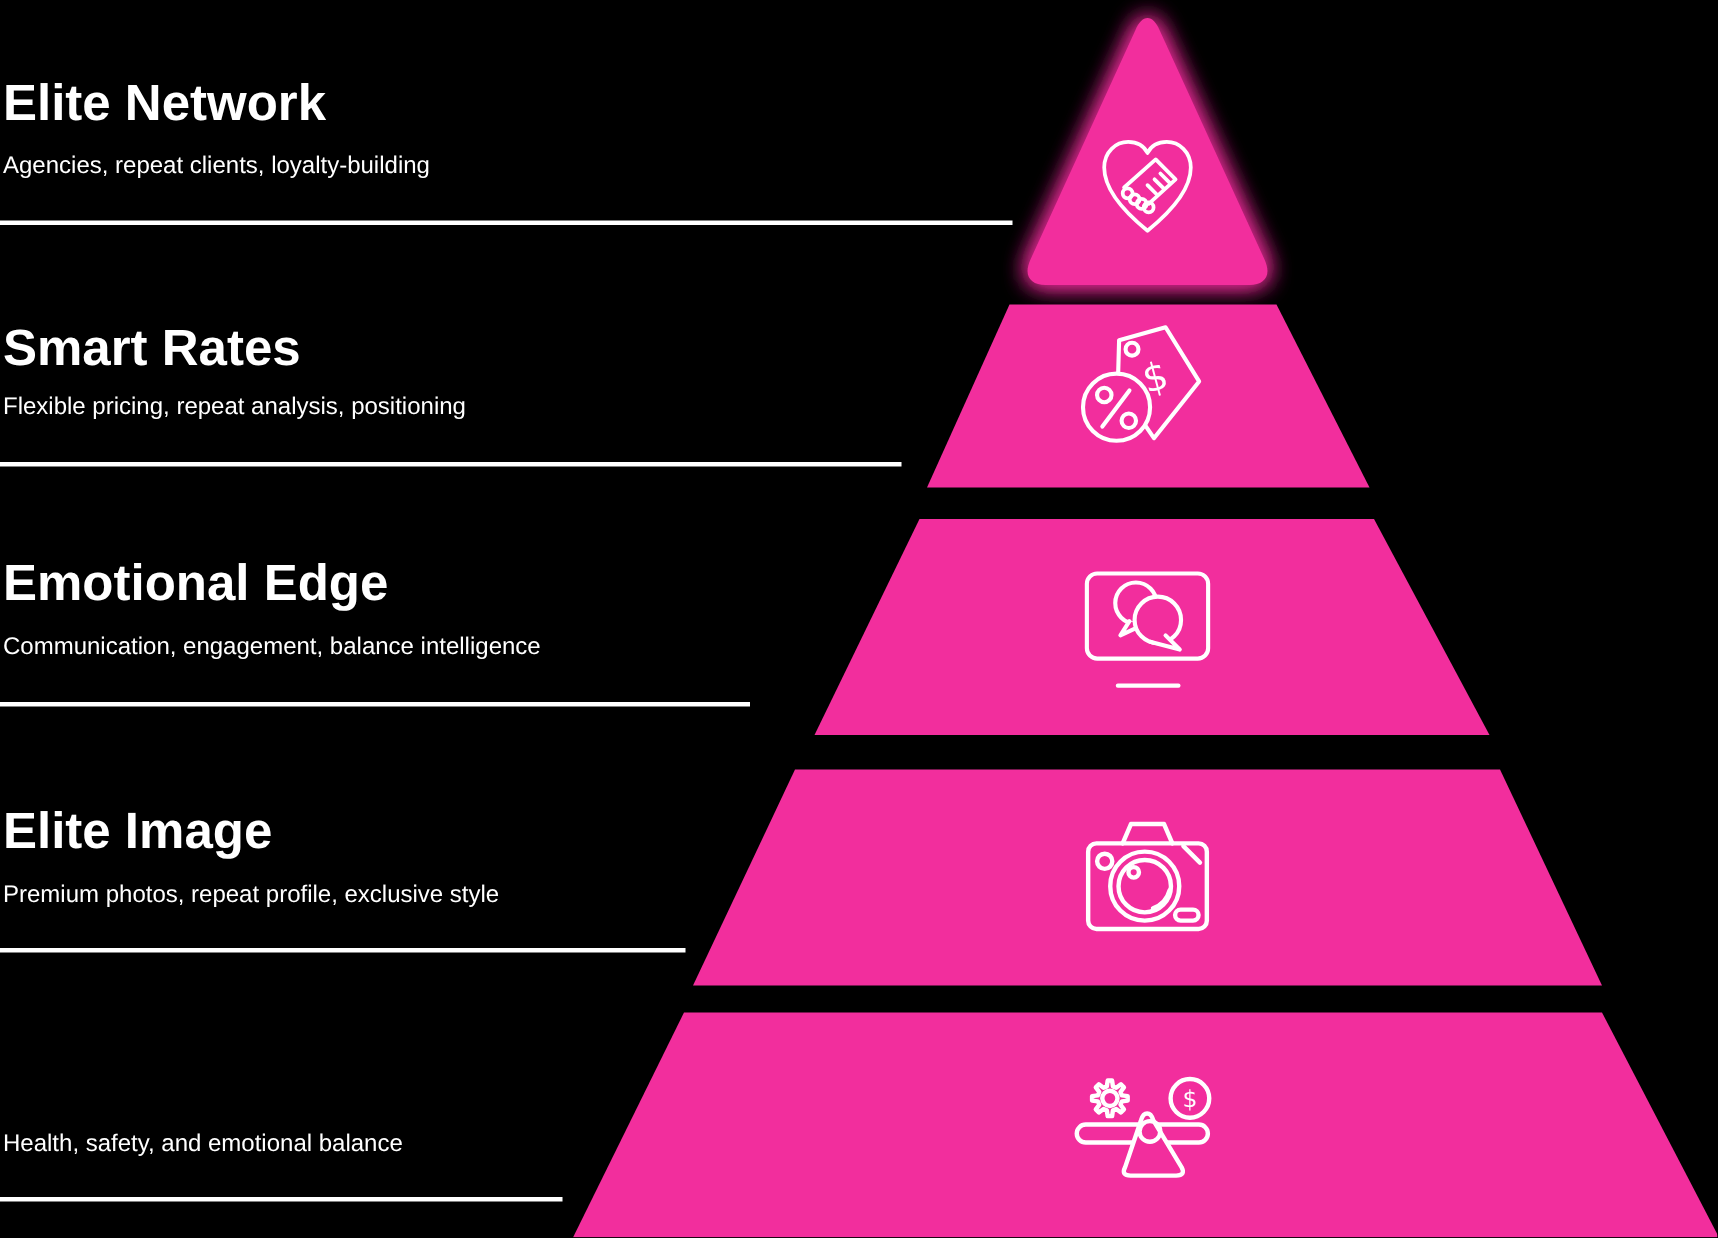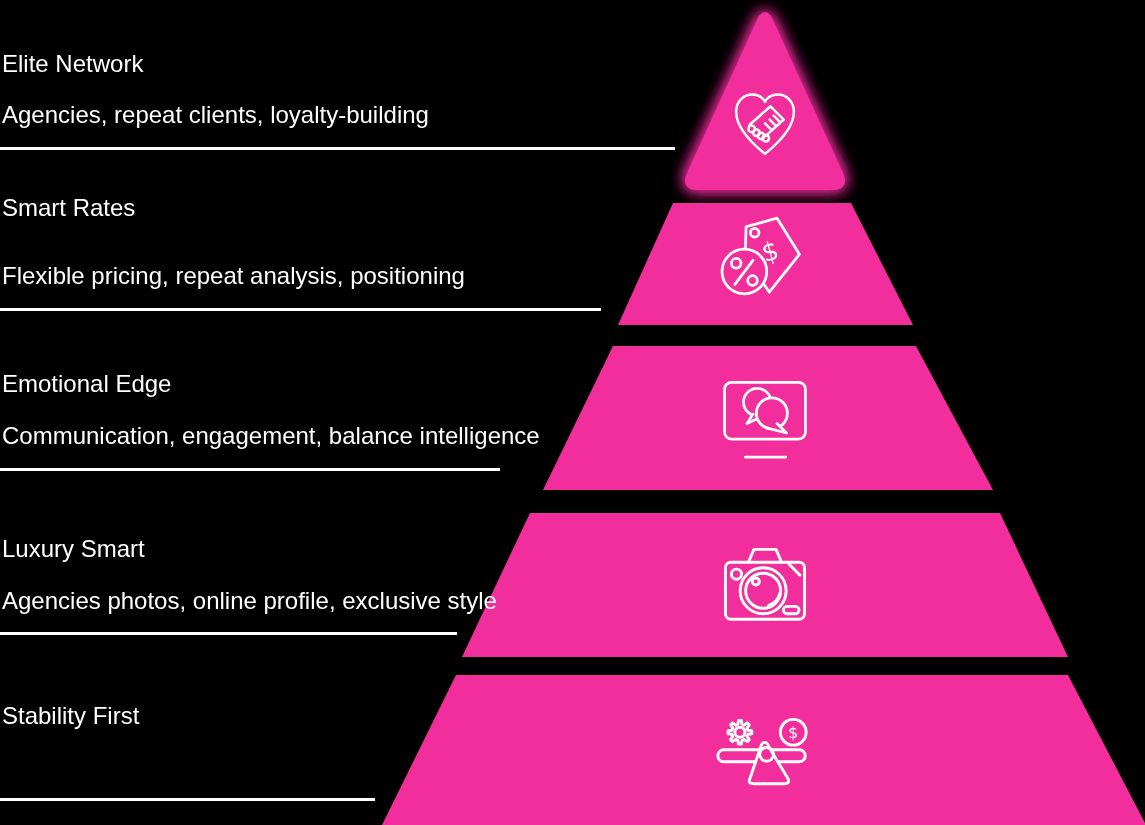--- a/index.html
+++ b/index.html
@@ -8,34 +8,34 @@
     width:1145px;height:825px;
     background:var(--bg,#000);
     overflow:hidden;
     font-family:"Liberation Sans","DejaVu Sans",sans-serif;
   }
   .pyramid-svg{position:absolute;left:0;top:0;}
   .seg{fill:var(--pink,#F22E9D);}
   .glow{filter:url(#blur-glow);}
   .lv-title{
     position:absolute;left:2px;
-    font-size:24px;font-weight:400;line-height:1;
+    font-size:34px;font-weight:700;line-height:1;
     white-space:nowrap;color:var(--fg,#fff);
   }
   .lv-sub{
     position:absolute;left:2px;
-    font-size:24px;font-weight:400;line-height:1;
+    font-size:16px;font-weight:400;line-height:1;
     white-space:nowrap;color:var(--fg,#fff);text-align:right;
   }
   .divider{
     position:absolute;left:0;height:3px;
     background:var(--fg,#fff);
   }
   .t1{top:52px}.s1{top:103px}.d1{top:147px;width:675px}
-  .t2{top:196px}.s2{top:264px}.d2{top:308px;width:601px}
+  .t2{top:215px}.s2{top:264px}.d2{top:308px;width:601px}
   .t3{top:372px}.s3{top:424px}.d3{top:468px;width:500px}
   .t4{top:537px}.s4{top:589px}.d4{top:632px;width:457px}
   .t5{top:704px}.s5{top:755px}.d5{top:798px;width:375px}
 
   .icon{position:absolute;overflow:visible;}
   .icon path,.icon circle,.icon rect,.icon line{
     stroke:var(--fg,#fff);fill:none;stroke-width:3.2;
     stroke-linecap:round;stroke-linejoin:round;
   }
   .icon .fill-pink{fill:var(--pink,#F22E9D);}
@@ -77,25 +77,25 @@
   <div class="divider d1"></div>
 
   <div class="lv-title t2">Smart Rates</div>
   <div class="lv-sub s2">Flexible pricing, repeat analysis, positioning</div>
   <div class="divider d2"></div>
 
   <div class="lv-title t3">Emotional Edge</div>
   <div class="lv-sub s3">Communication, engagement, balance intelligence</div>
   <div class="divider d3"></div>
 
-  <div class="lv-title t4">Luxury Smart</div>
-  <div class="lv-sub s4">Agencies photos, online profile, exclusive style</div>
+  <div class="lv-title t4">Elite Image</div>
+  <div class="lv-sub s4">Premium photos, repeat profile, exclusive style</div>
   <div class="divider d4"></div>
 
-  <div class="lv-title t5">Stability First</div>
+  <div class="lv-sub s5">Health, safety, and emotional balance</div>
   <div class="divider d5"></div>
 
   <svg id="icon-1" class="icon" viewBox="0 0 100 100">
     <path d="M50,87 C29,70 13,52 13,33 C13,19.5 23,11 33.5,11 C41,11 47,14.5 50,20.5 C53,14.5 59,11 66.5,11 C77,11 87,19.5 87,33 C87,52 71,70 50,87 Z"></path>
     <path d="M30,50 L57,26 L74,43 L51,64"></path>
     <circle cx="33" cy="55" r="4.2"></circle>
     <circle cx="39" cy="60" r="4.2"></circle>
     <circle cx="45" cy="64" r="4.2"></circle>
     <circle cx="51" cy="67" r="4.2"></circle>
     <path d="M50,48 L58,56"></path>

